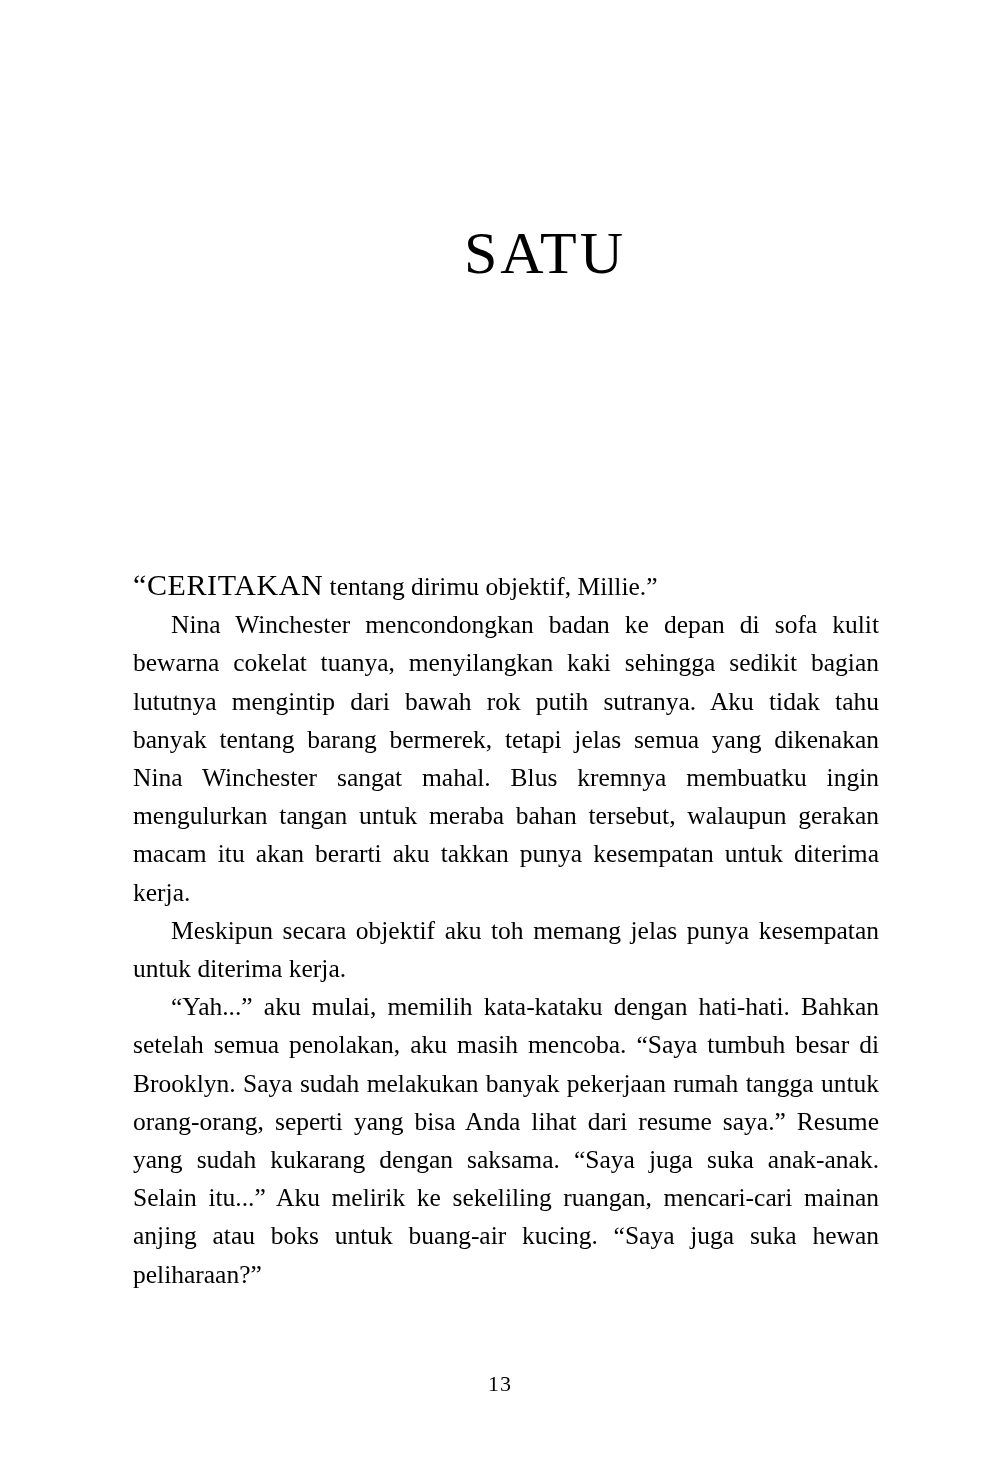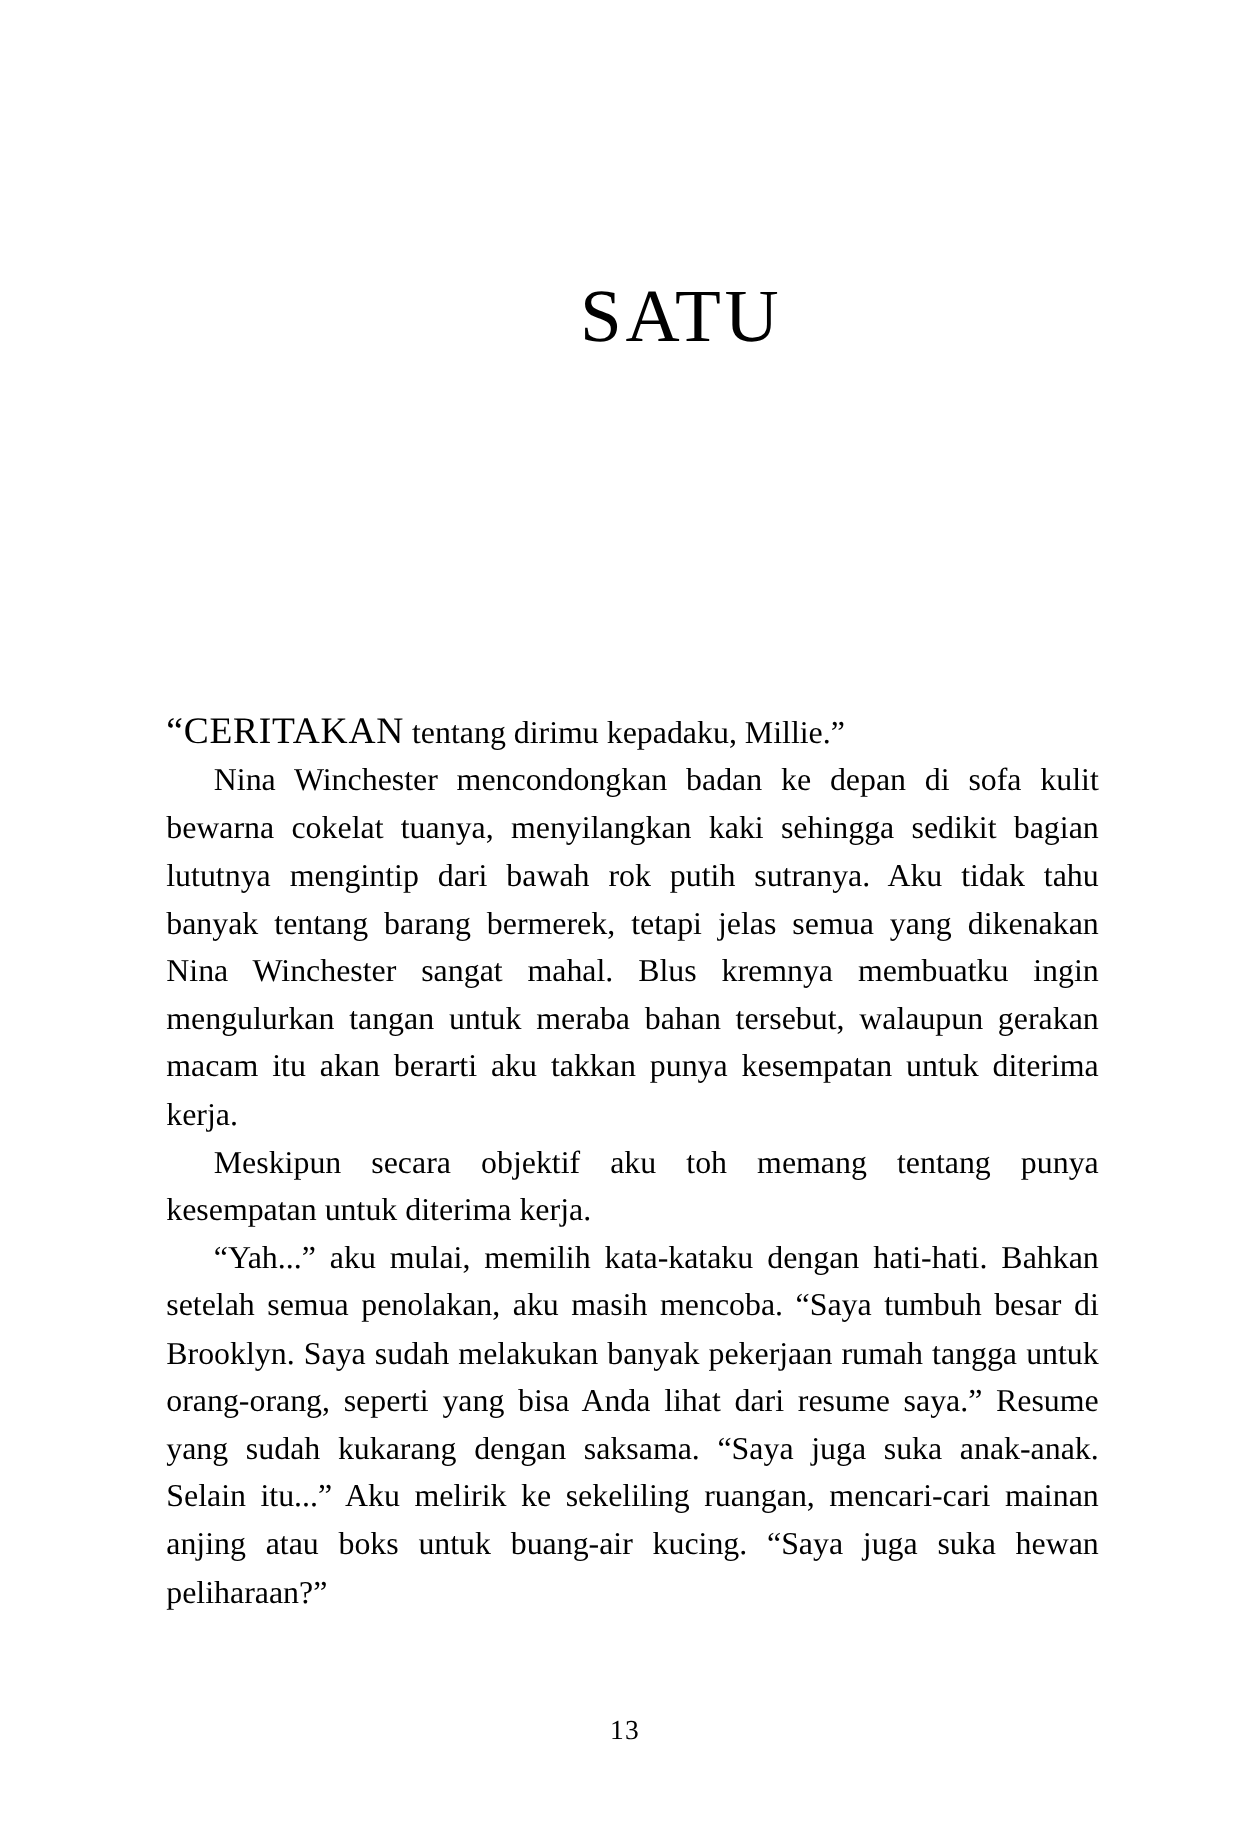--- a/index.html
+++ b/index.html
@@ -100,25 +100,25 @@
 <body>
 
 <div class="page">
 
   <div class="chapter-head">
     <div class="chapter-number">SATU</div>
   </div>
 
   <div class="textblock">
 
-    <p class="para first"><span class="opening-caps">“CERITAKAN</span><span> tentang dirimu kepadaku, Millie.”</span></p>
+    <p class="para first"><span class="opening-caps">“CERITAKAN</span><span> tentang dirimu objektif, Millie.”</span></p>
 
     <p class="para">Nina Winchester mencondongkan badan ke depan di sofa kulit bewarna cokelat tuanya, menyilangkan kaki sehingga sedikit bagian lututnya mengintip dari bawah rok putih sutranya. Aku tidak tahu banyak tentang barang bermerek, tetapi jelas semua yang dikenakan Nina Winchester sangat mahal. Blus kremnya membuatku ingin mengulurkan tangan untuk meraba bahan tersebut, walaupun gerakan macam itu akan berarti aku takkan punya kesempatan untuk diterima kerja.</p>
 
-    <p class="para">Meskipun secara objektif aku toh memang tentang punya kesempatan untuk diterima kerja.</p>
+    <p class="para">Meskipun secara objektif aku toh memang jelas punya kesempatan untuk diterima kerja.</p>
 
     <p class="para"><span>“Yah...” aku mulai, memilih kata-kataku dengan hati-hati. Bahkan setelah semua penolakan, aku masih mencoba. “Saya tumbuh besar di Brooklyn. Saya sudah melakukan banyak pekerjaan rumah tangga untuk orang-orang, seperti yang bisa Anda lihat dari resume saya.” Resume yang sudah ku</span><span class="ital">karang dengan saksama.</span><span> “Saya juga suka anak-anak. Selain itu...” Aku melirik ke sekeliling ruangan, mencari-cari mainan anjing atau boks untuk buang-air kucing. “Saya juga suka hewan peliharaan?”</span></p>
 
   </div>
 
   <div class="folio">13</div>
 
 </div>
 
 </body></html>

